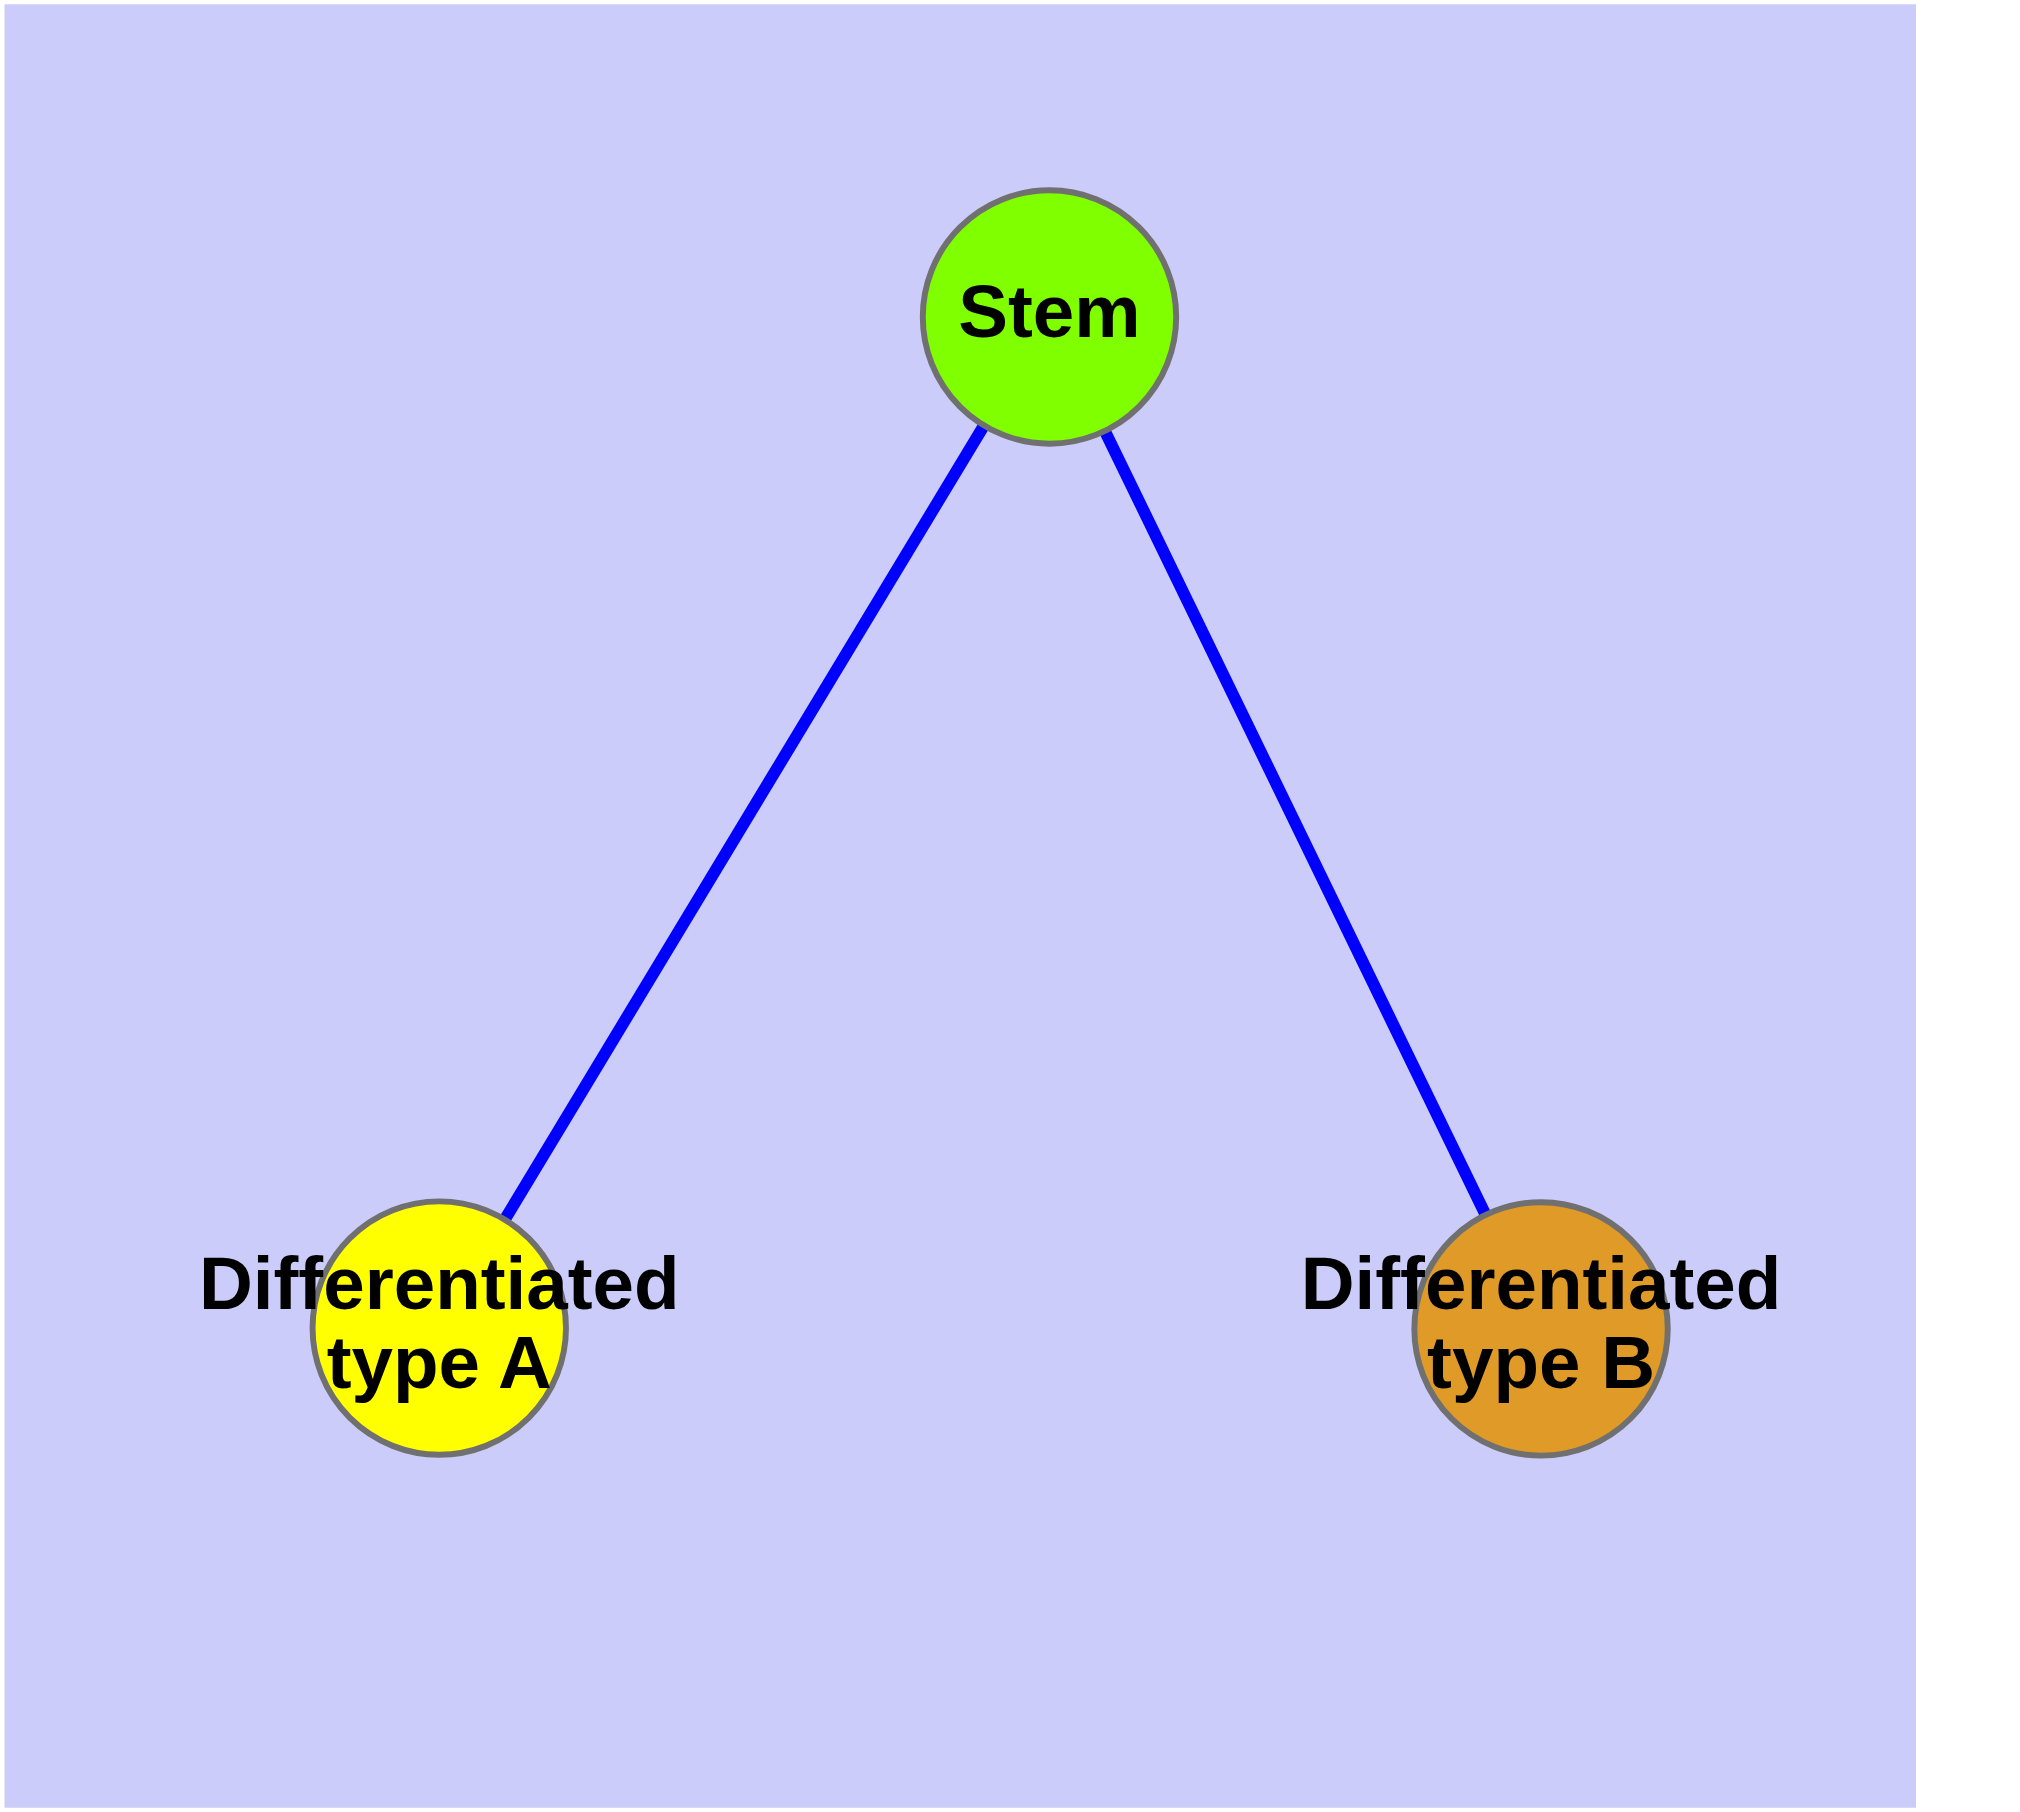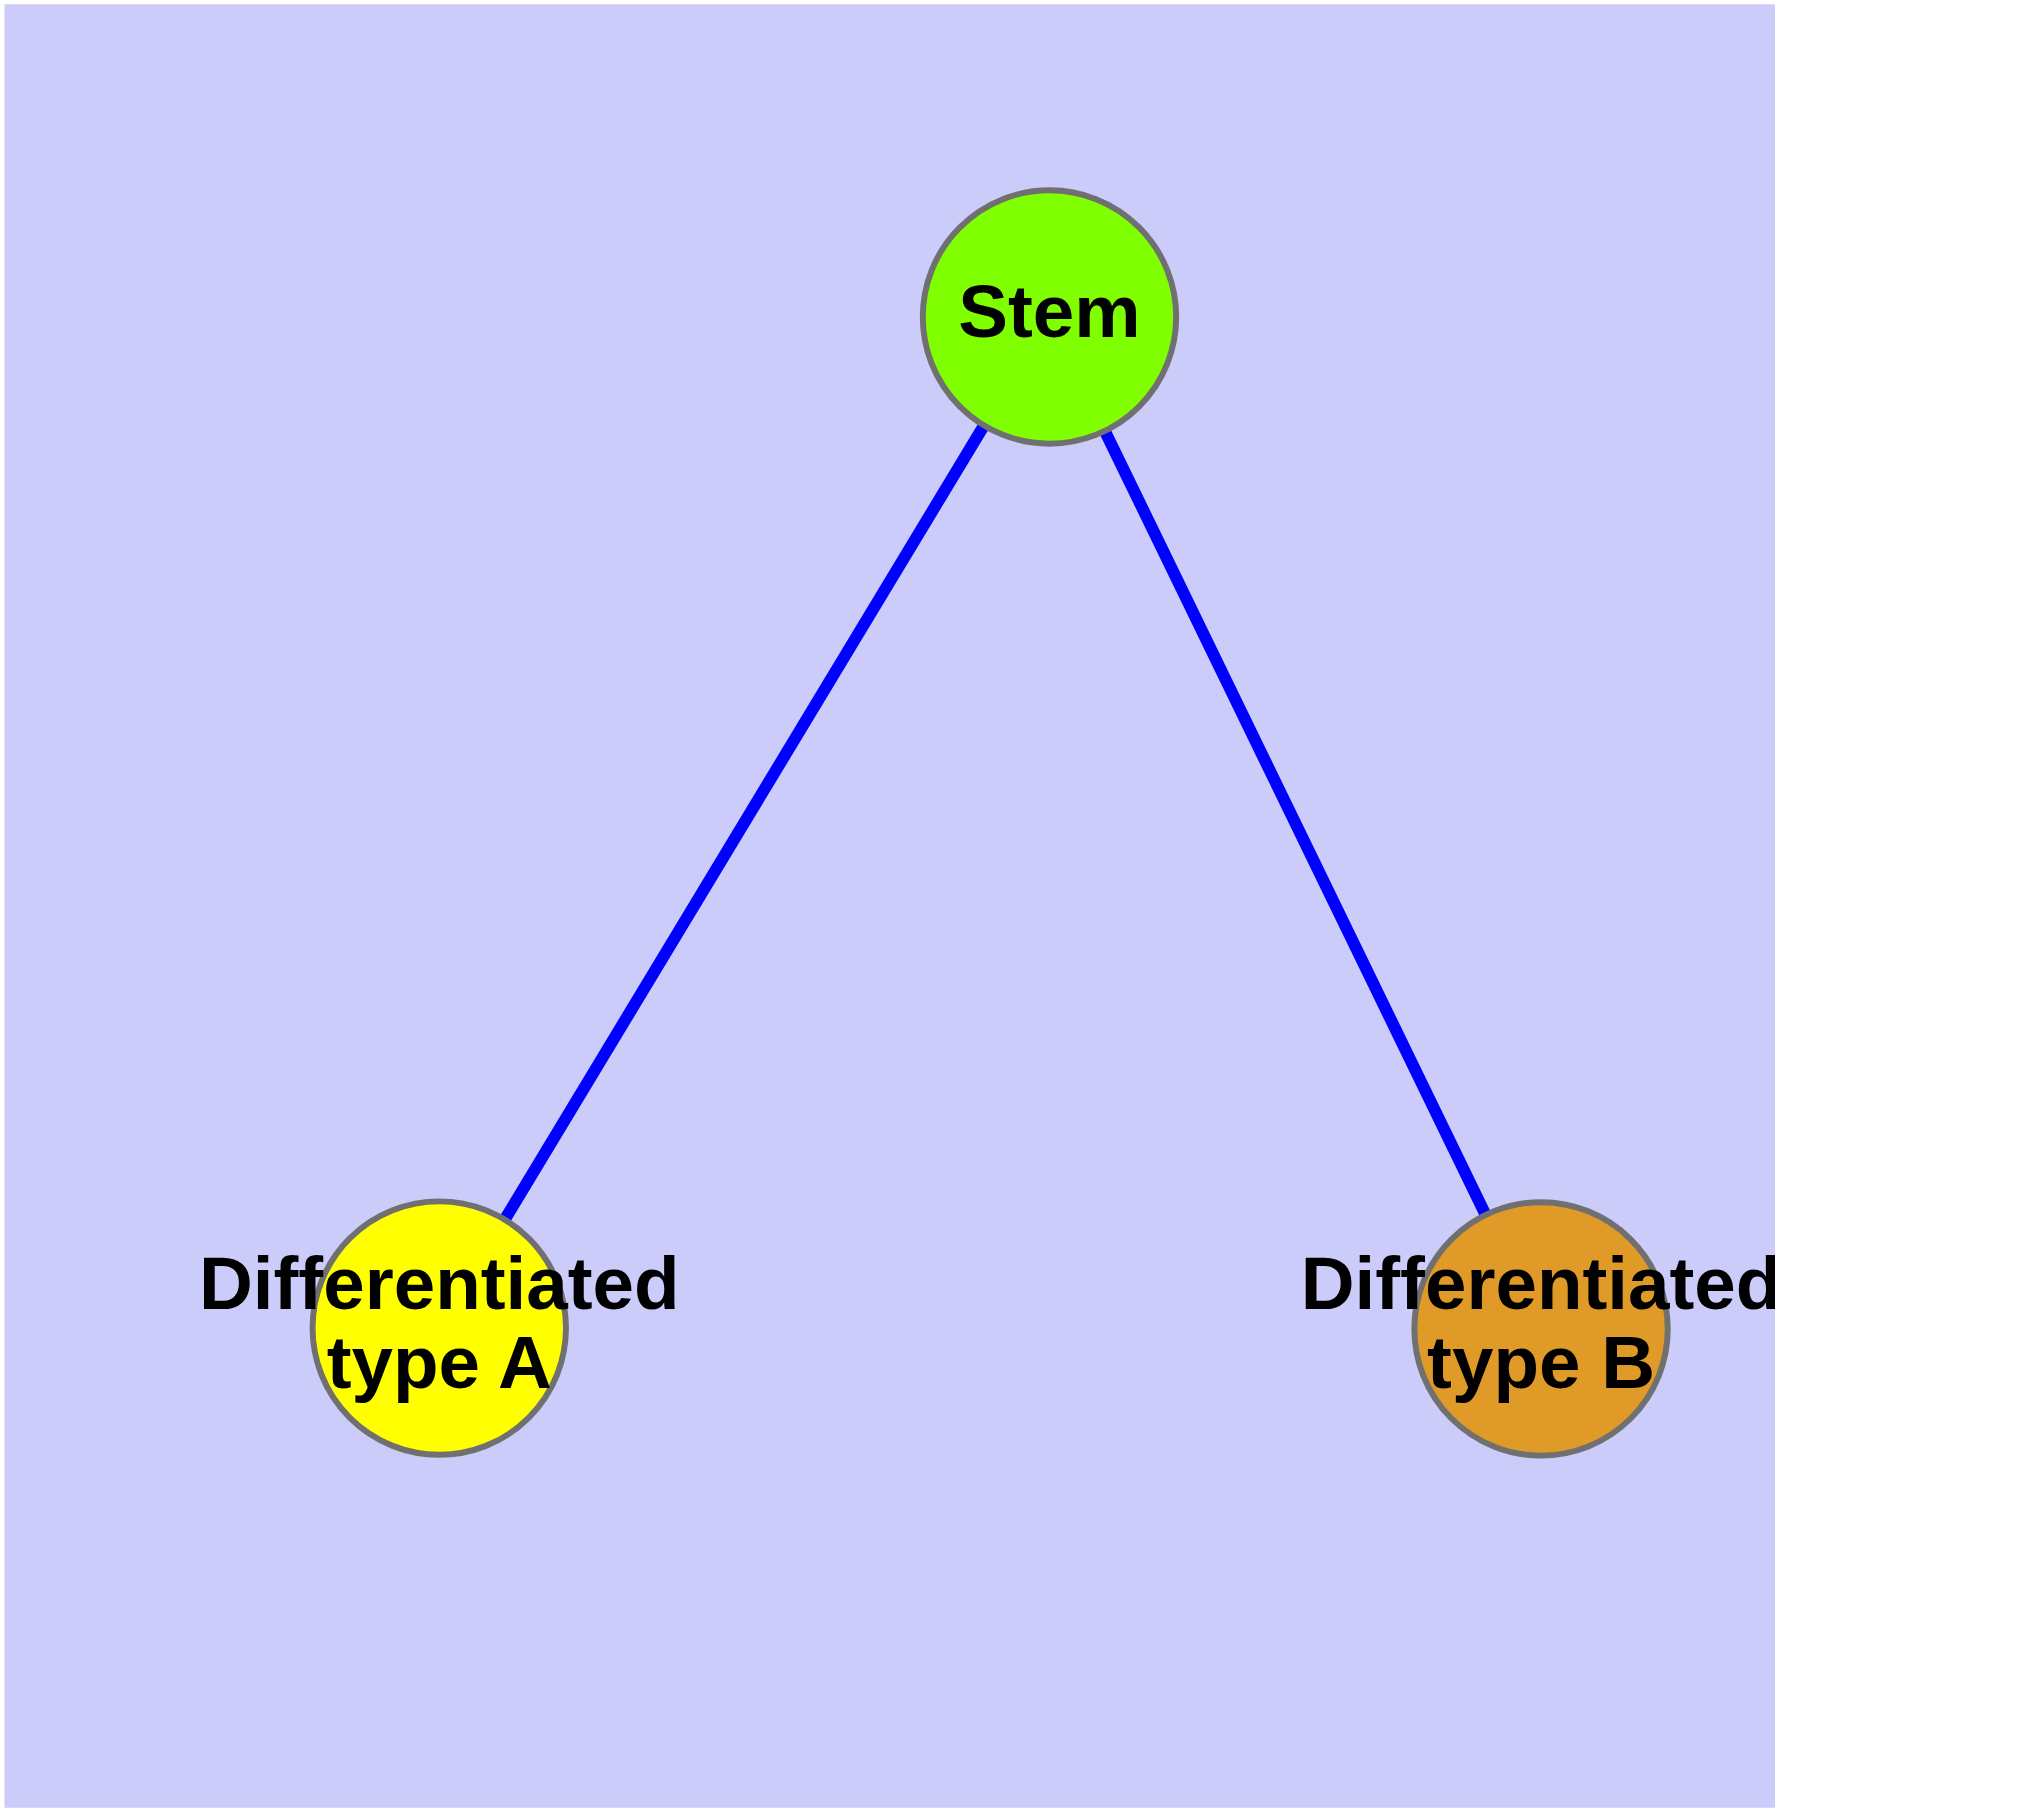--- a/index.html
+++ b/index.html
@@ -29,21 +29,21 @@
     font-size: 88px;
     fill: #000000;
     text-anchor: middle;
     dominant-baseline: middle;
     paint-order: normal;
   }
 </style>
 </head>
 <body>
 
-<div id="canvas" style="width: 1775px; height: 1812px; background: rgb(255, 255, 255);">
+<div id="canvas" style="width: 1916px; height: 1812px; background: rgb(255, 255, 255);">
   <svg id="graph-svg" viewBox="0 0 2384 2138">
 
     <rect id="bg-rect" x="5" y="5" width="2374" height="2128" fill="#ccccfa"></rect>
 
     <g id="edge-layer">
         <line x1="1162.0435831121758" y1="499.8555629821863" x2="593.9564168878242" y2="1441.1444370178137" stroke="#0000ff" stroke-width="14" stroke-linecap="butt"></line>
         <line x1="1302.2300026174182" y1="506.2252122848228" x2="1753.7699973825818" y2="1435.7747877151771" stroke="#0000ff" stroke-width="14" stroke-linecap="butt"></line>
       </g>
 
     <g id="node-layer">

